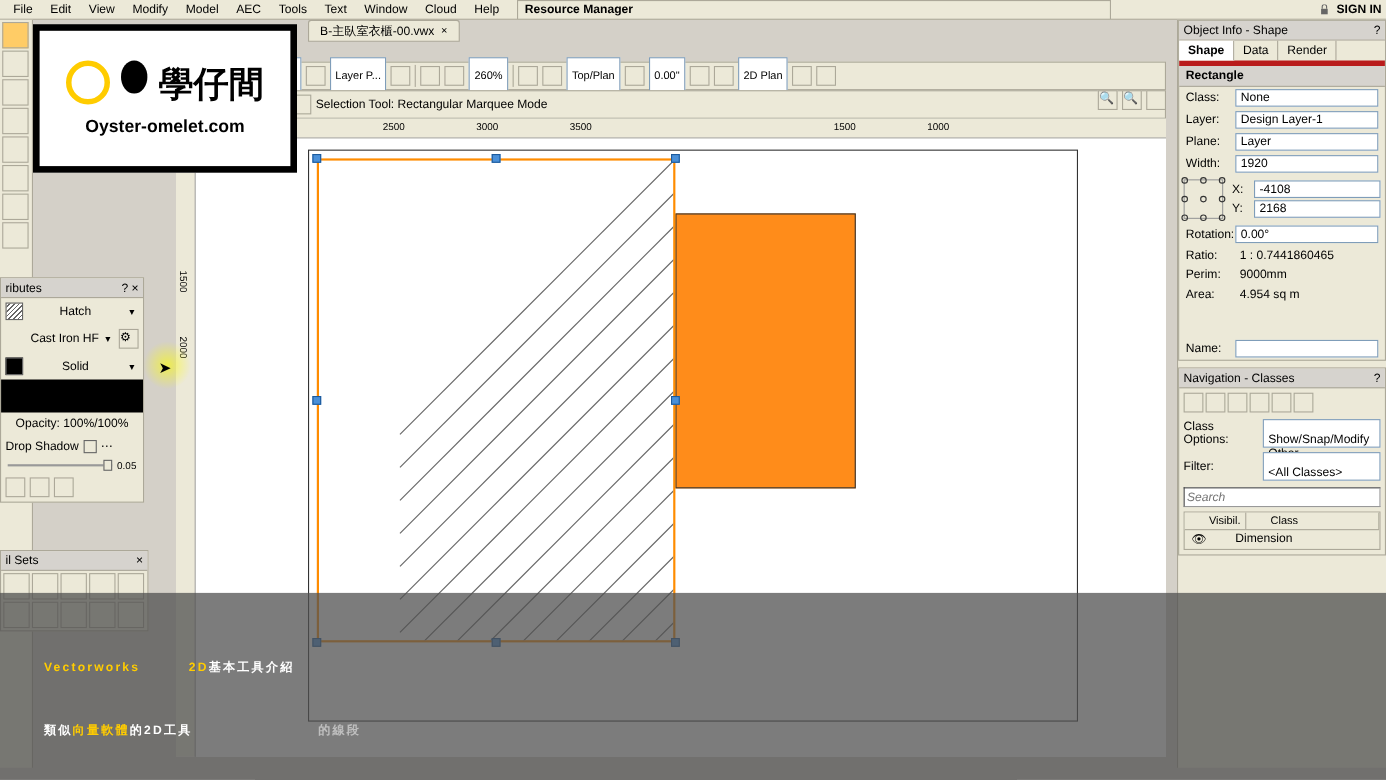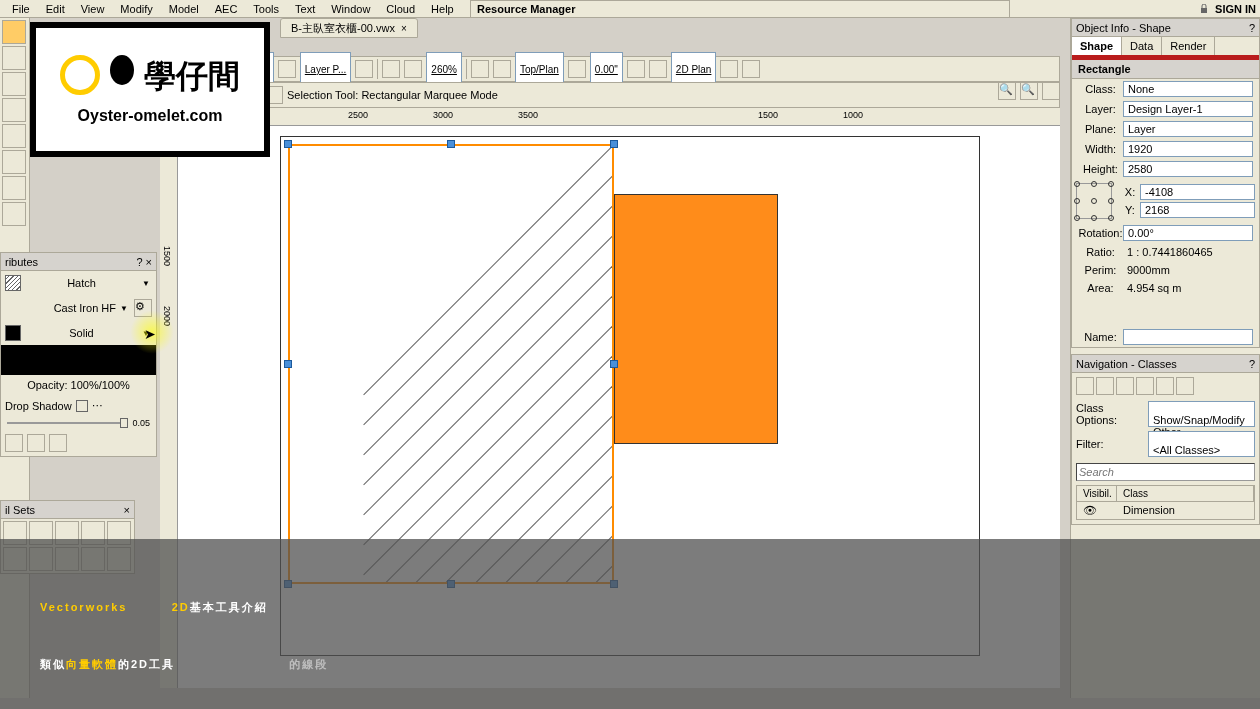--- a/index.html
+++ b/index.html
@@ -12,29 +12,29 @@
 .signin { position: absolute; top: 0; right: 4px; height: 18px; display: flex; align-items: center; gap: 6px; font-weight: bold; }
 .signin .lock { width: 10px; height: 10px; }
 
 .tabbar { position: absolute; top: 18px; left: 280px; height: 20px; display: flex; }
 .tab { background: #ece9d8; border: 1px solid #aca899; padding: 2px 10px; border-radius: 3px 3px 0 0; display: flex; align-items: center; gap: 6px; }
 .tab .close { font-size: 10px; }
 
 .toolbar-row { position: absolute; left: 160px; height: 26px; background: #ece9d8; border: 1px solid #aca899; display: flex; align-items: center; gap: 4px; padding: 0 6px; }
 .toolbar-row.r1 { top: 56px; width: 900px; }
 .toolbar-row.r2 { top: 82px; width: 900px; }
-.tb-combo { background: white; border: 1px solid #7f9db9; height: 18px; display: flex; align-items: center; padding: 16px 4px; font-size: 10px; text-decoration: underline; }
+.tb-combo { background: white; border: 1px solid #7f9db9; height: 18px; display: flex; align-items: center; padding: 16px 4px; font-size: 10px; }
 .tb-icon { width: 18px; height: 18px; background: #ece9d8; border: 1px solid #aca899; display: inline-block; }
 .tb-sep { width: 1px; height: 20px; background: #aca899; }
 
 .left-tools { position: absolute; top: 18px; left: 0; width: 30px; height: 680px; background: #ece9d8; border-right: 1px solid #aca899; }
 .tool-grid { display: flex; flex-wrap: wrap; gap: 2px; padding: 2px; }
 .tool-btn { width: 24px; height: 24px; background: #ece9d8; border: 1px solid #aca899; }
 
-.attributes-panel { position: absolute; top: 252px; left: 0; width: 157px; background: #ece9d8; border: 1px solid #aca899; }
+.attributes-panel { position: absolute; top: 252px; left: 0; width: 131px; background: #ece9d8; border: 1px solid #aca899; }
 .panel-hdr { height: 18px; background: #d6d3ce; display: flex; align-items: center; justify-content: space-between; padding: 0 4px; font-size: 11px; border-bottom: 1px solid #aca899; }
 .attr-row { display: flex; align-items: center; padding: 4px; gap: 4px; }
 .attr-swatch { width: 16px; height: 16px; border: 1px solid #666; }
 .attr-label { flex: 1; text-align: center; font-size: 11px; }
 .attr-drop { width: 10px; font-size: 8px; }
 .opacity-bar { width: 100%; height: 30px; background: black; }
 .slider-row { padding: 2px 6px; display: flex; align-items: center; }
 .slider-track { flex: 1; height: 2px; background: #999; position: relative; }
 .slider-thumb { position: absolute; right: 0; top: -4px; width: 8px; height: 10px; background: #ece9d8; border: 1px solid #666; }
 
@@ -53,36 +53,36 @@
 .orange-rect { position: absolute; top: 68px; left: 436px; width: 164px; height: 250px; background: #ff8c1a; border: 1px solid #333; }
 .sel-handle { position: absolute; width: 8px; height: 8px; background: #4a90d9; border: 1px solid #1c5a9c; }
 
 .right-panels { position: absolute; top: 18px; right: 0; width: 190px; height: 680px; background: #ece9d8; border-left: 1px solid #aca899; }
 .obj-info { border: 1px solid #aca899; }
 .tabstrip { display: flex; background: #ece9d8; border-bottom: 5px solid #b91c1c; }
 .tabstrip .t { padding: 3px 8px; border-right: 1px solid #aca899; font-size: 11px; cursor: pointer; }
 .tabstrip .t.active { background: white; font-weight: bold; }
 .info-title { background: #d6d3ce; padding: 3px 6px; font-weight: bold; border-bottom: 1px solid #aca899; }
 .info-row { display: flex; padding: 2px 6px; align-items: center; font-size: 10px; }
-.info-label { width: 45px; text-align: center; }
+.info-label { width: 45px; }
 .info-val { flex: 1; background: white; border: 1px solid #7f9db9; padding: 1px 4px; height: 16px; }
 .info-text { flex: 1; padding: 1px 4px; }
 .xy-widget { padding: 4px; display: flex; align-items: center; gap: 8px; }
 .xy-grid { width: 36px; height: 36px; border: 1px solid #999; position: relative; }
 .xy-grid .dot { position: absolute; width: 6px; height: 6px; border: 1px solid #333; border-radius: 50%; }
 
 .nav-panel { border: 1px solid #aca899; margin-top: 6px; }
 .nav-body { padding: 4px; }
 .nav-row { display: flex; padding: 2px 0; align-items: center; font-size: 10px; gap: 4px; }
 .nav-row label { width: 68px; }
 .nav-row .combo { flex: 1; background: white; border: 1px solid #7f9db9; padding: 12px 4px; height: 16px; }
 .search-box { width: 100%; background: white; border: 1px inset #999; padding: 2px; color: #999; font-style: italic; margin-top: 4px; }
 .class-table { margin-top: 4px; border: 1px solid #aca899; }
 .class-table .th { display: flex; background: #ece9d8; border-bottom: 1px solid #aca899; }
-.class-table .th div { padding: 2px 6px; border-right: 1px solid #aca899; font-size: 10px; }
+.class-table .th div { padding: 2px 6px; border-right: 1px solid #aca899; font-size: 10px; margin-left: 16px; }
 .class-table .tr { display: flex; padding: 2px 6px; font-size: 10px; }
 
 .watermark { position: absolute; top: 22px; left: 30px; width: 240px; height: 135px; background: white; border: 6px solid black; display: flex; flex-direction: column; align-items: center; justify-content: center; z-index: 100; }
 .watermark .logo-row { display: flex; gap: 10px; }
 .watermark .circ1 { width: 40px; height: 40px; border: 5px solid #ffcc00; border-radius: 50%; }
 .watermark .circ2 { width: 24px; height: 30px; background: black; border-radius: 50%; }
 .watermark .chinese { font-size: 32px; font-weight: bold; }
 .watermark .url { font-size: 16px; margin-top: 8px; font-weight: bold; }
 
 .caption-overlay { position: absolute; bottom: 0; left: 0; right: 0; height: 170px; background: rgba(80,80,80,0.75); z-index: 90; display: flex; flex-direction: column; justify-content: center; padding-left: 40px; }
@@ -313,24 +313,20 @@
         <div class="info-val">Design Layer-1</div>
       </div>
     <div class="info-row">
         <div class="info-label">Plane:</div>
         <div class="info-val">Layer</div>
       </div>
     <div class="info-row">
         <div class="info-label">Width:</div>
         <div class="info-val">1920</div>
       </div>
-    <div class="info-row">
-        <div class="info-label">Height:</div>
-        <div class="info-val">2580</div>
-      </div>
     <div class="xy-widget">
       <div class="xy-grid">
         <div class="dot" style="top:-3px;left:-3px"></div>
           <div class="dot" style="top:-3px;left:14px"></div>
           <div class="dot" style="top:-3px;right:-3px"></div>
         <div class="dot" style="top:14px;left:-3px"></div>
           <div class="dot" style="top:14px;left:14px"></div>
           <div class="dot" style="top:14px;right:-3px"></div>
         <div class="dot" style="bottom:-3px;left:-3px"></div>
           <div class="dot" style="bottom:-3px;left:14px"></div>

